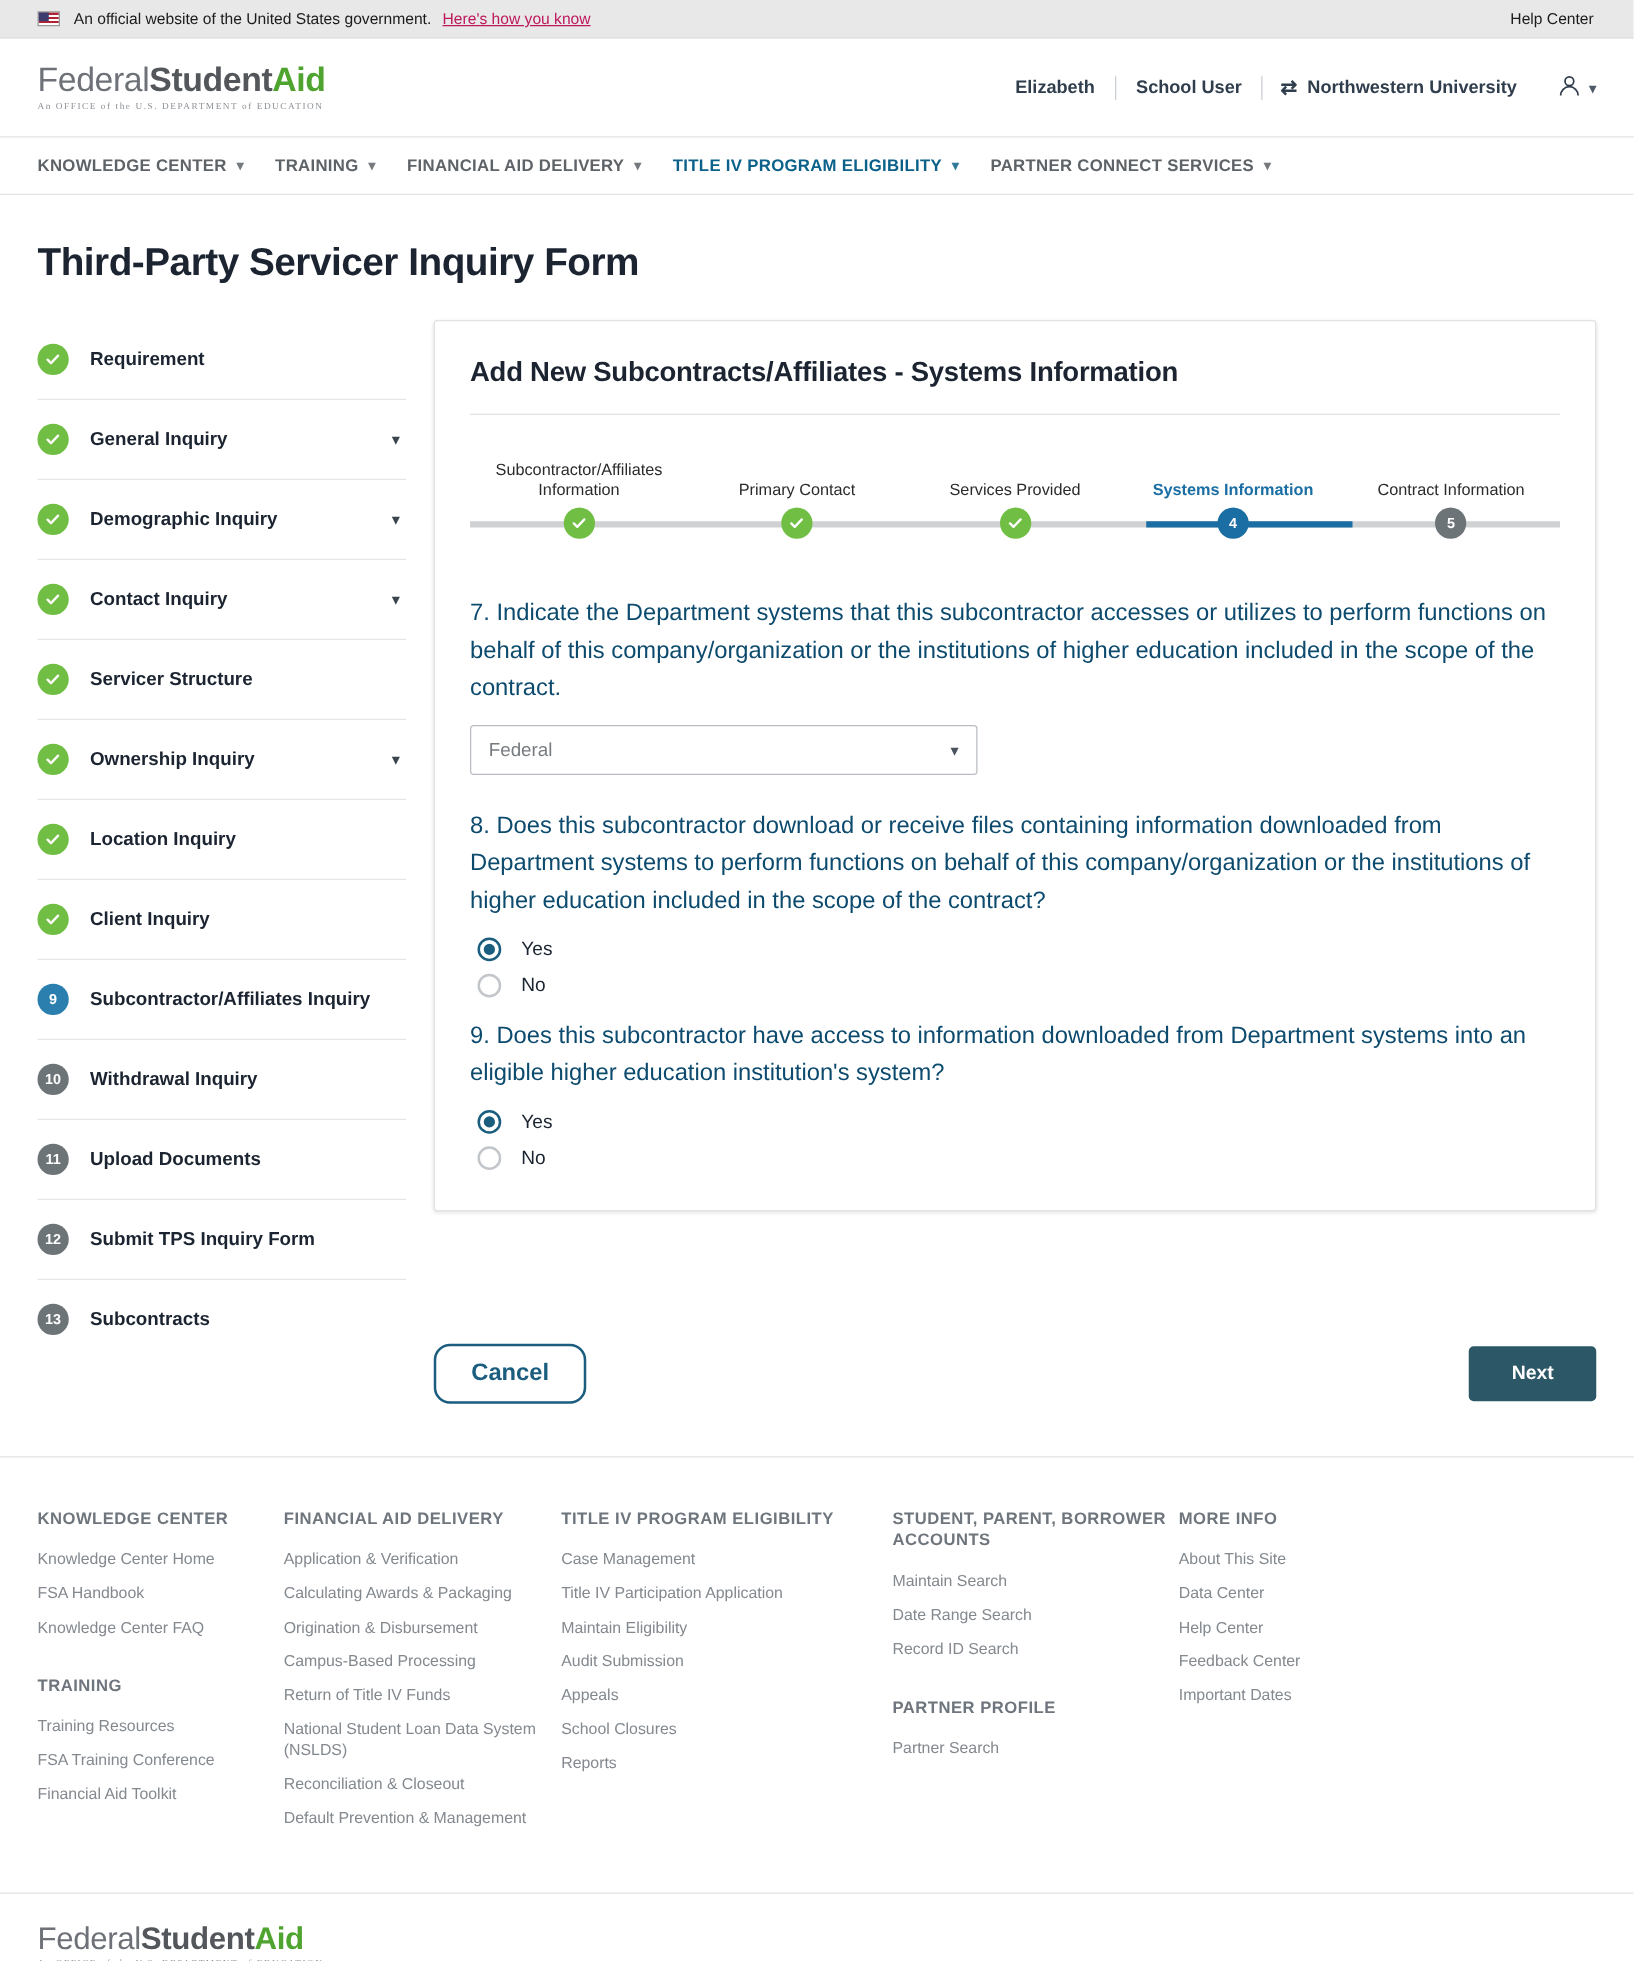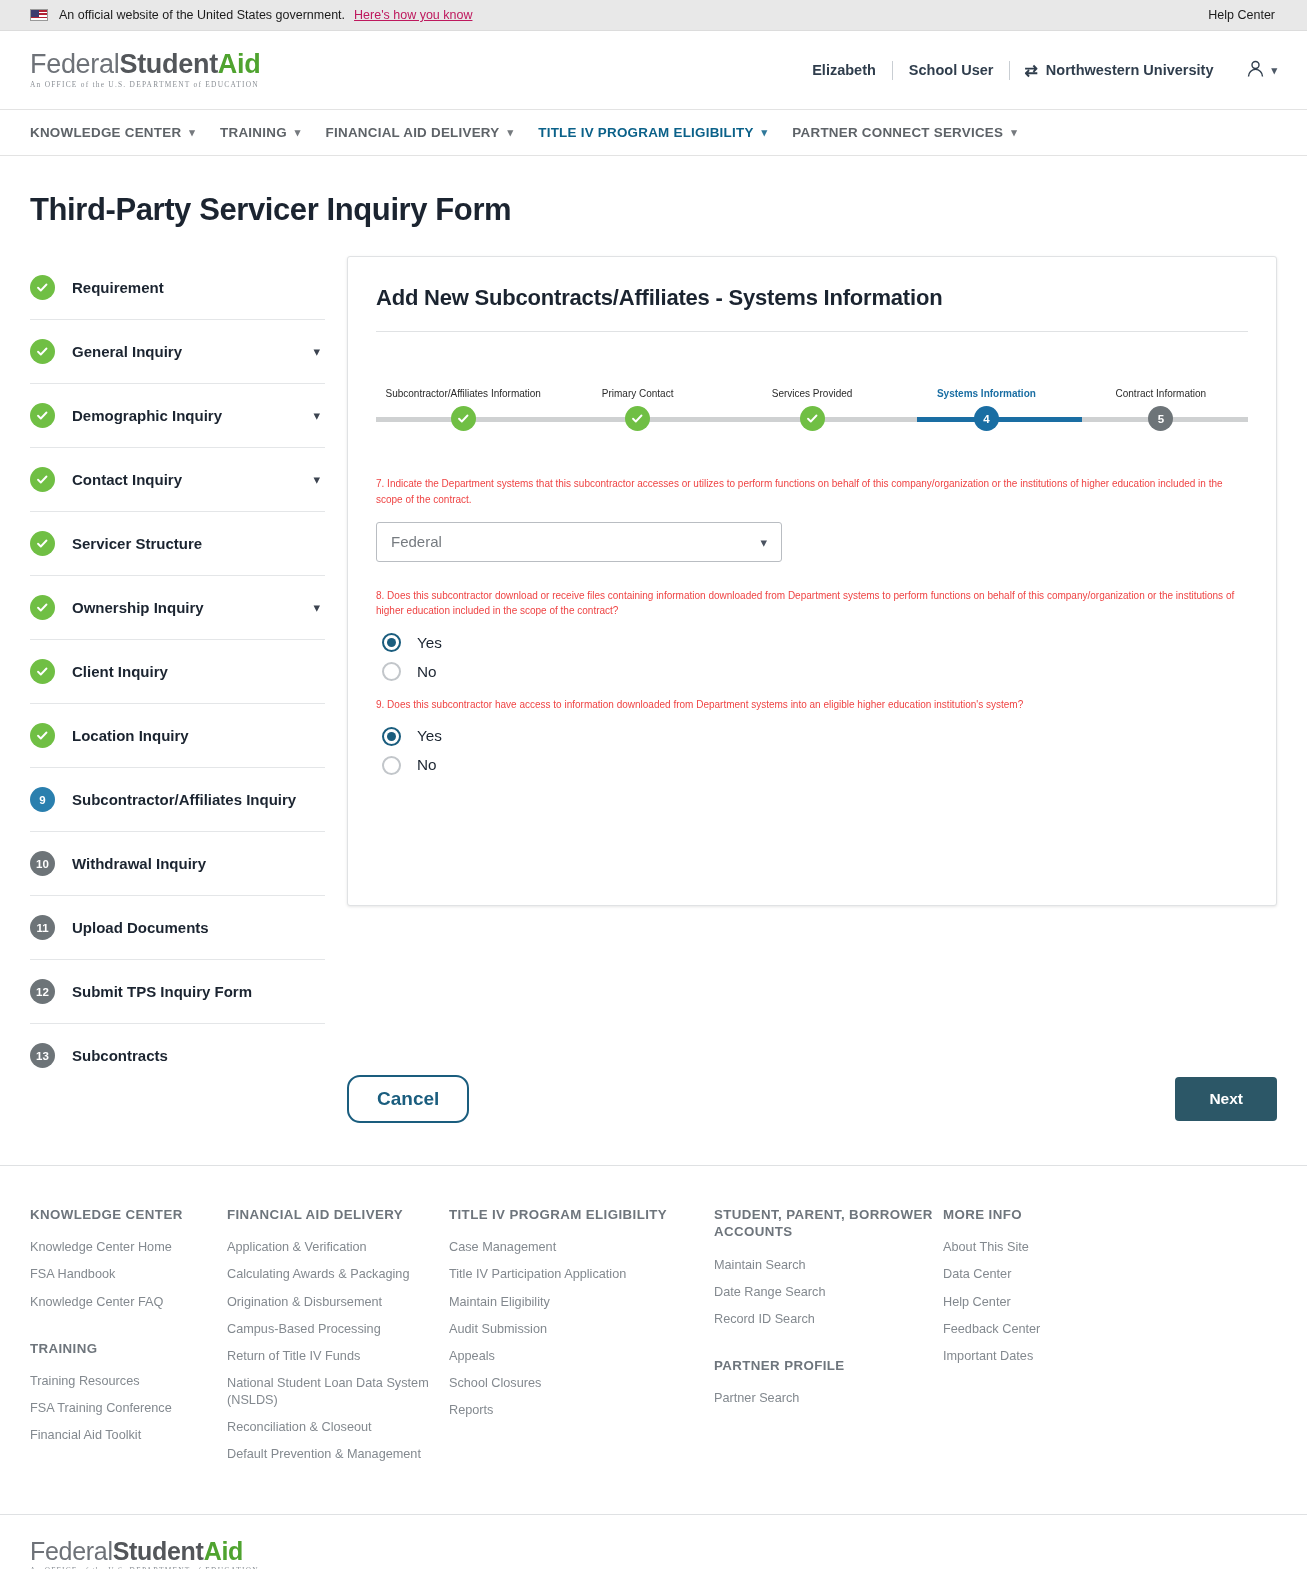--- a/index.html
+++ b/index.html
@@ -110,21 +110,21 @@
   }
   .card-title {
     font-size:22px; font-weight:700; color:#1b2430; letter-spacing:-0.2px;
     padding-bottom:20px; border-bottom:1px solid #e0e2e4; margin-bottom:22px;
   }
 
   
   .stepper { position:relative; margin:0 0 30px 0; padding:0 0 14px 0; }
   .stepper-labels { display:flex; align-items:flex-end; height:46px; }
   .st-col { flex:1; text-align:center; position:relative; }
-  .st-label { font-size:10px; color:#2b2b2b; line-height:1.25; padding:0 4px; }
+  .st-label { font-size:13px; color:#2b2b2b; line-height:1.25; padding:0 4px; }
   .st-col.active .st-label { color:#1a6ea3; font-weight:700; }
   .stepper-track { position:relative; height:26px; margin-top:6px; }
   .track-line {
     position:absolute; left:0; right:0; top:11px; height:5px; background:#cfd1d2;
   }
   .track-fill {
     position:absolute; top:11px; height:5px; background:#1a6ea3;
   }
   .st-dots { position:absolute; left:0; right:0; top:0; display:flex; }
   .st-dot-col { flex:1; display:flex; justify-content:center; }
@@ -132,21 +132,21 @@
     width:25px; height:25px; border-radius:50%;
     display:flex; align-items:center; justify-content:center;
     font-size:11.5px; font-weight:700; color:#fff; position:relative; z-index:2;
   }
   .dot.done { background:#70bf44; }
   .dot.current { background:#1a6ea3; }
   .dot.todo { background:#6d7478; }
 
   
   .question {
-    font-size:10px; color:#ef4444; line-height:1.58; margin:0 0 14px 0;
+    font-size:19px; color:#0c4a6e; line-height:1.58; margin:0 0 14px 0;
     max-width:890px;
   }
   .q-spacer { height:16px; }
   .select-wrap { position:relative; width:406px; margin-bottom:26px; }
   .select-box {
     width:100%; height:40px; border:1px solid #b9bdc2; border-radius:3px;
     background:#fff; display:flex; align-items:center; padding:0 14px;
     font-size:15px; color:#767b80; cursor:pointer;
   }
   .select-chev {
@@ -329,30 +329,30 @@
           <span class="side-label">Ownership Inquiry</span>
           <span class="side-chev">▾</span>
         </div>
 
         <div class="side-step">
           <span class="badge done">
               <svg width="13" height="13" viewBox="0 0 16 16">
                 <path d="M2.5 8.3l3.4 3.4 7-7.4" stroke="#fff" stroke-width="2.3" fill="none" stroke-linecap="round" stroke-linejoin="round"></path>
               </svg>
             </span>
+          <span class="side-label">Location Inquiry</span>
+        </div>
+
+        <div class="side-step">
+          <span class="badge done">
+              <svg width="13" height="13" viewBox="0 0 16 16">
+                <path d="M2.5 8.3l3.4 3.4 7-7.4" stroke="#fff" stroke-width="2.3" fill="none" stroke-linecap="round" stroke-linejoin="round"></path>
+              </svg>
+            </span>
           <span class="side-label">Client Inquiry</span>
-        </div>
-
-        <div class="side-step">
-          <span class="badge done">
-              <svg width="13" height="13" viewBox="0 0 16 16">
-                <path d="M2.5 8.3l3.4 3.4 7-7.4" stroke="#fff" stroke-width="2.3" fill="none" stroke-linecap="round" stroke-linejoin="round"></path>
-              </svg>
-            </span>
-          <span class="side-label">Location Inquiry</span>
         </div>
 
         <div class="side-step">
           <span class="badge current">9</span>
           <span class="side-label">Subcontractor/Affiliates Inquiry</span>
         </div>
 
         <div class="side-step">
           <span class="badge todo">10</span>
           <span class="side-label">Withdrawal Inquiry</span>

